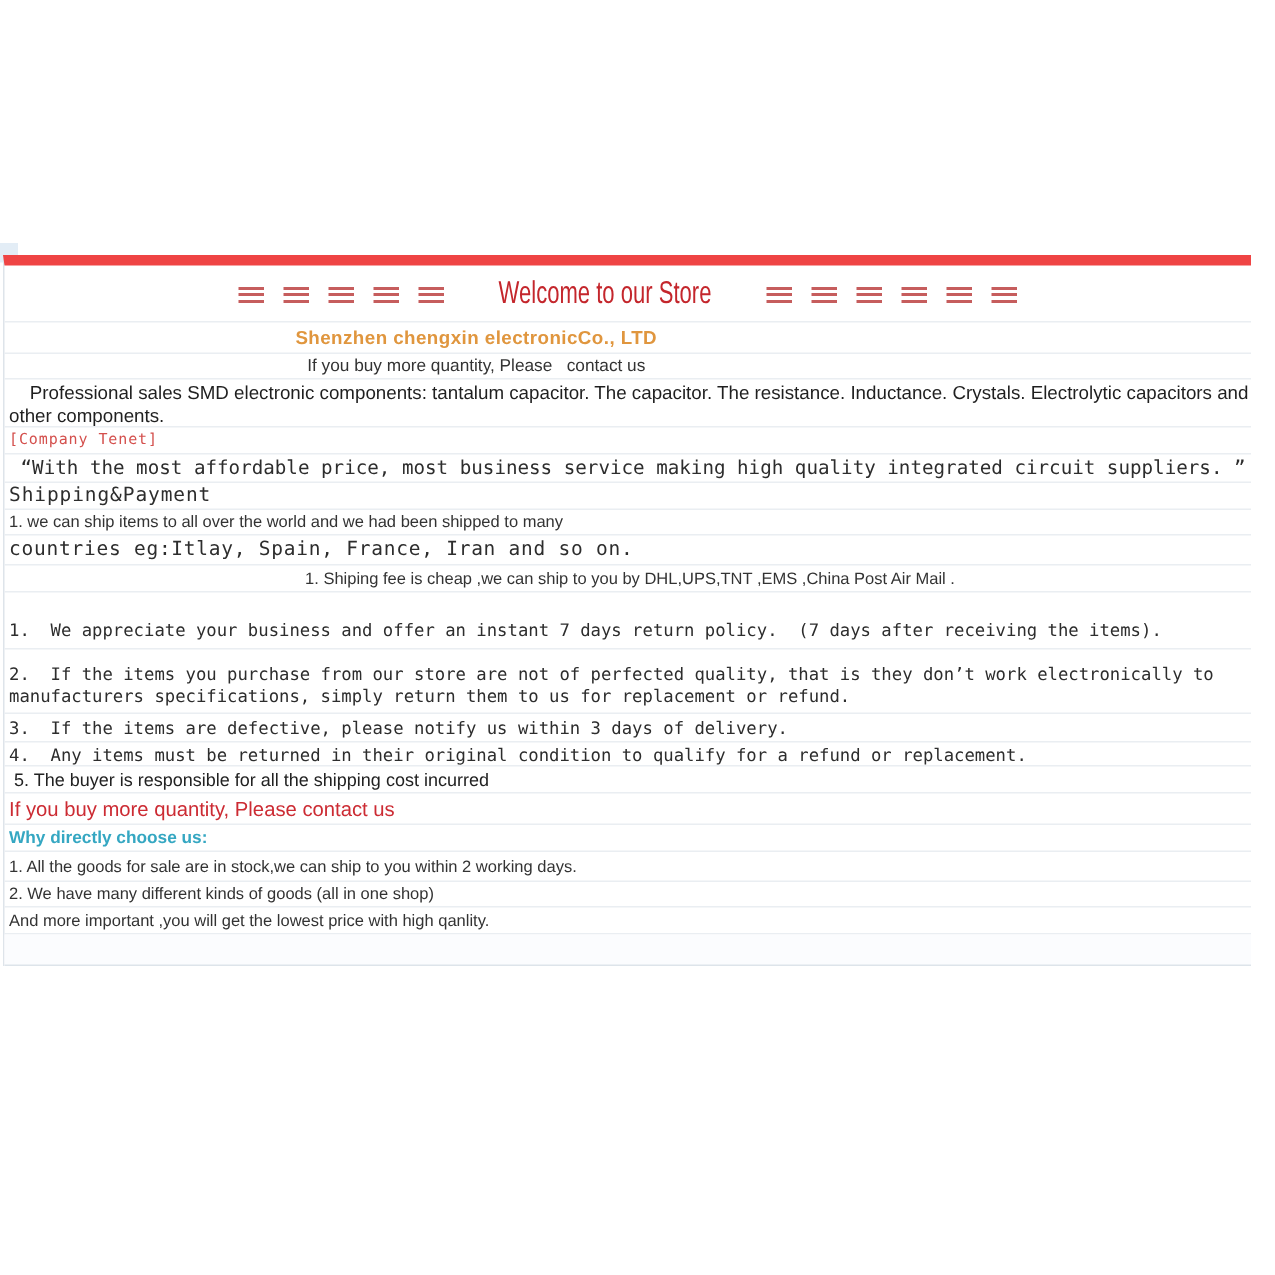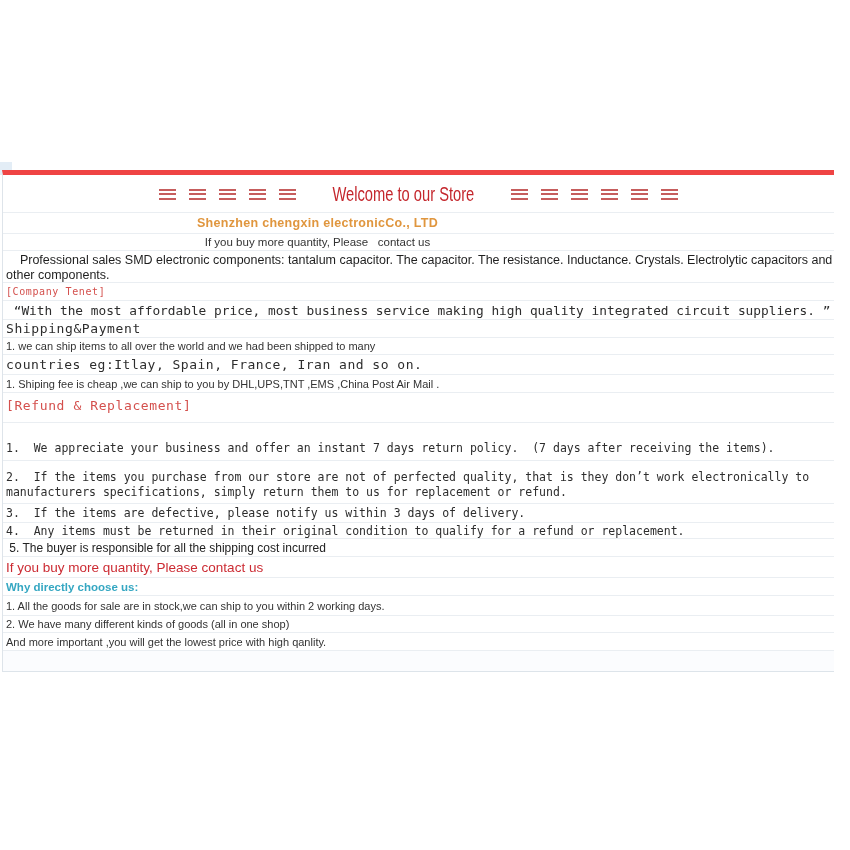--- a/index.html
+++ b/index.html
@@ -1,20 +1,20 @@
 <!DOCTYPE html>
 <html><head>
 <meta charset="utf-8">
 <style>
   html,body{margin:0;padding:0;background:#fff;}
   .page{position:relative;width:850px;height:850px;background:#ffffff;overflow:hidden;
         font-family:"Liberation Sans",sans-serif;}
   .corner-cell{position:absolute;left:0;top:162px;width:12px;height:13px;background:#e3edf6;}
   .content{position:absolute;top:170px;left:2px;right:16px;
-           border-top:5px solid #ef4444;border-left:1px solid #dee4ea;}
+           border-top:7px solid #ef4444;border-left:1px solid #dee4ea;}
   .row{box-sizing:border-box;border-bottom:1px solid #eaeef2;display:flex;align-items:center;
        padding-left:3px;overflow:hidden;color:#282828;}
   .row span{white-space:pre;}
   .mono{font-family:"DejaVu Sans Mono","Liberation Mono",monospace;}
 
   
   .r-title{height:38px;justify-content:center;padding-left:0;}
   .decor{display:flex;gap:13px;align-items:center;}
   .bar3{width:17px;height:12px;margin-top:3px;
         background:repeating-linear-gradient(180deg,#c65d5d 0px,#c65d5d 2px,
@@ -27,21 +27,21 @@
   .r-contact span{font-size:11.5px;color:#333;}
 
   .r-intro{height:32px;display:block;padding-top:2px;font-size:12.5px;line-height:15px;color:#1f1f1f;}
   .r-intro span{display:block;}
 
   .r-tenet{height:18px;font-size:10px;letter-spacing:.6px;color:#d4504d;}
   .r-quote{height:19px;font-size:12.8px;color:#2d2d2d;}
   .r-shipping{height:18px;font-size:13px;letter-spacing:.6px;color:#2d2d2d;}
   .r-world{height:17px;font-size:11px;color:#333;}
   .r-countries{height:20px;font-size:13px;letter-spacing:.5px;color:#2d2d2d;}
-  .r-fee{height:18px;font-size:11px;color:#333;}
+  .r-fee{height:18px;font-size:11px;color:#333;justify-content:center;}
   .r-pay{height:19px;font-size:11.5px;color:#333;}
   .r-pay .bold{font-weight:bold;color:#111;}
   .r-refund-head{height:30px;font-size:13px;letter-spacing:.6px;color:#d4504d;
                  align-items:flex-start;padding-top:5px;}
   .r-refund1{height:38px;font-size:11.5px;color:#2d2d2d;align-items:flex-end;padding-bottom:5px;text-align:center;}
   .r-refund2{height:43px;display:block;padding-top:9px;font-size:11.5px;line-height:14.5px;color:#2d2d2d;}
   .r-refund2 span{display:block;}
   .r-refund3{height:19px;font-size:11.5px;color:#2d2d2d;}
   .r-refund4{height:16px;font-size:11.5px;color:#2d2d2d;}
   .r-refund5{height:18px;font-size:12px;color:#222;}
@@ -97,23 +97,20 @@
 
     <div class="row r-countries mono">
       <span>countries eg:Itlay, Spain, France, Iran and so on.</span>
     </div>
 
     <div class="row r-fee">
       <span>1. Shiping fee is cheap ,we can ship to you by DHL,UPS,TNT ,EMS ,China Post Air Mail .</span>
     </div>
 
 
-    <div class="row r-refund-head mono">
-      <span>[Refund &amp; Replacement]</span>
-    </div>
 
     <div class="row r-refund1 mono">
       <span>1.  We appreciate your business and offer an instant 7 days return policy.  (7 days after receiving the items).</span>
     </div>
 
     <div class="row r-refund2 mono">
       <span>2.  If the items you purchase from our store are not of perfected quality, that is they don’t work electronically to</span>
       <span>manufacturers specifications, simply return them to us for replacement or refund.</span>
     </div>
 

